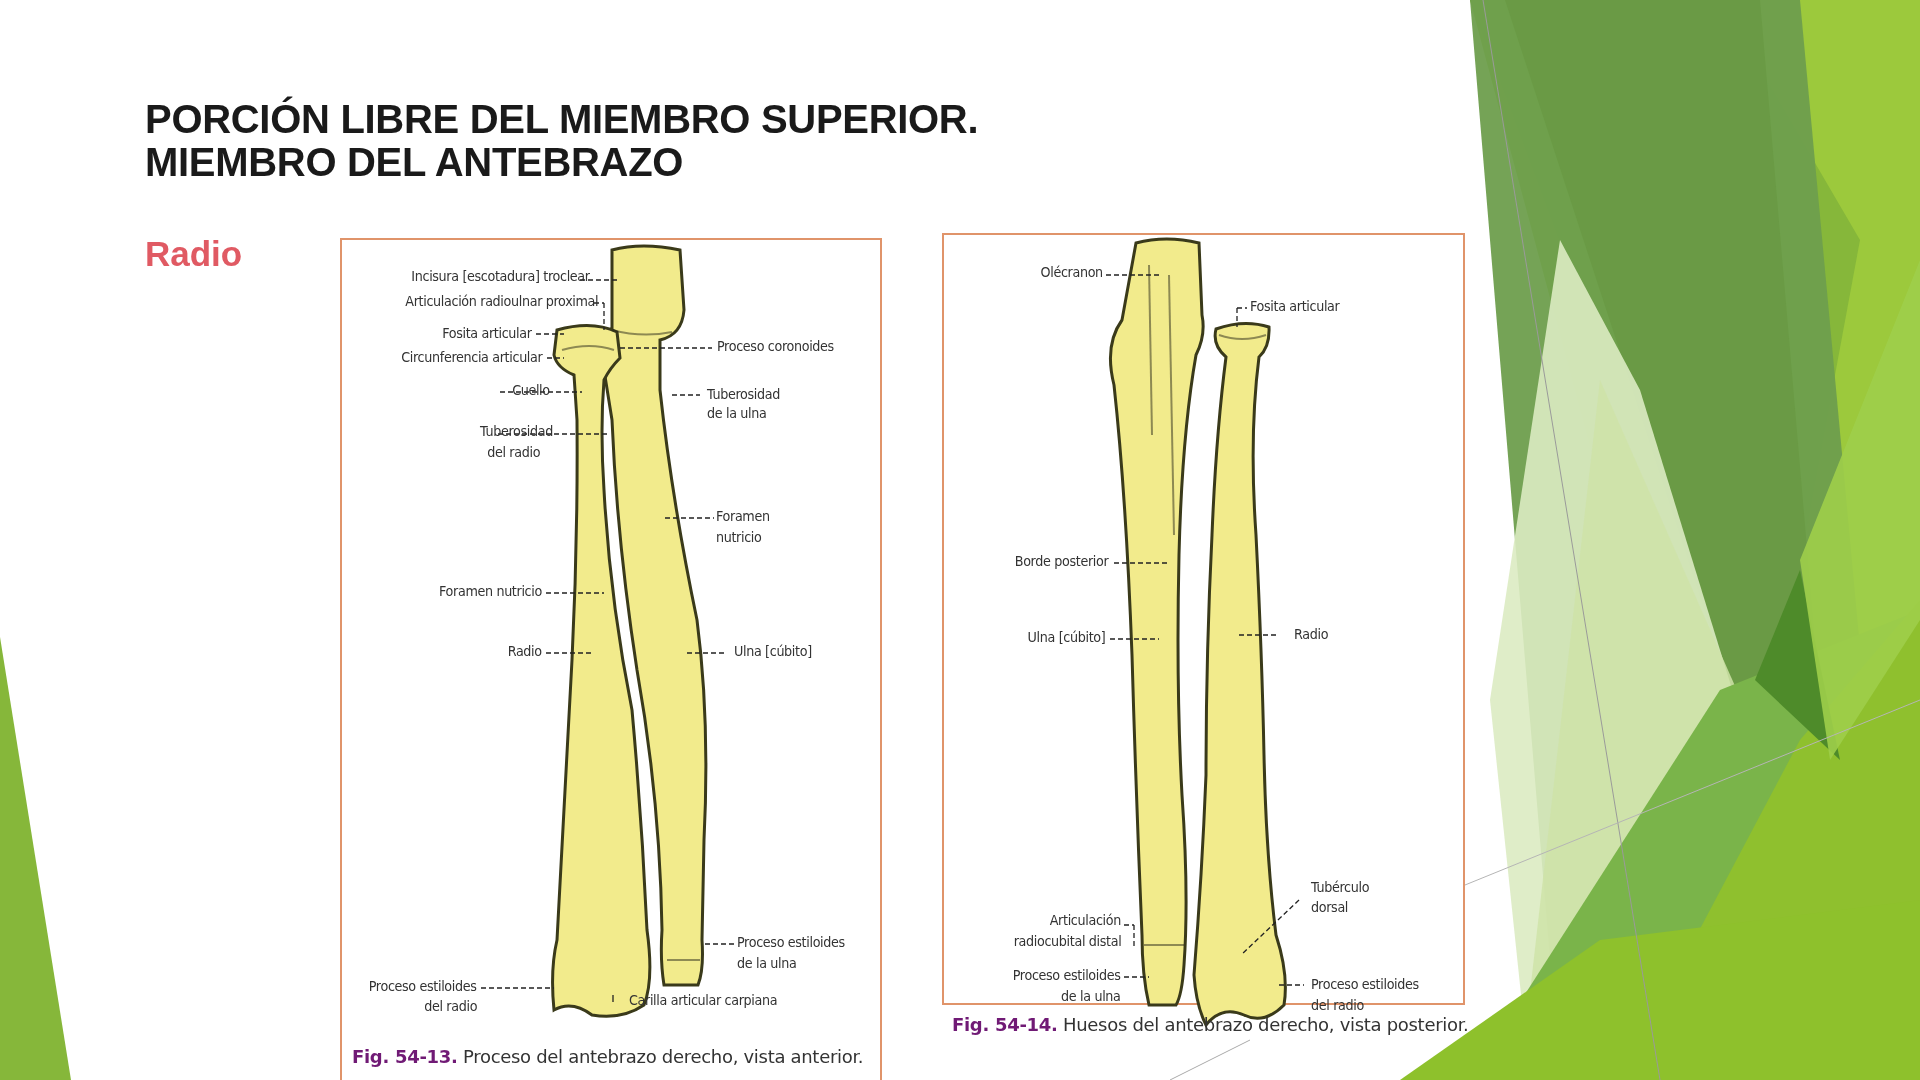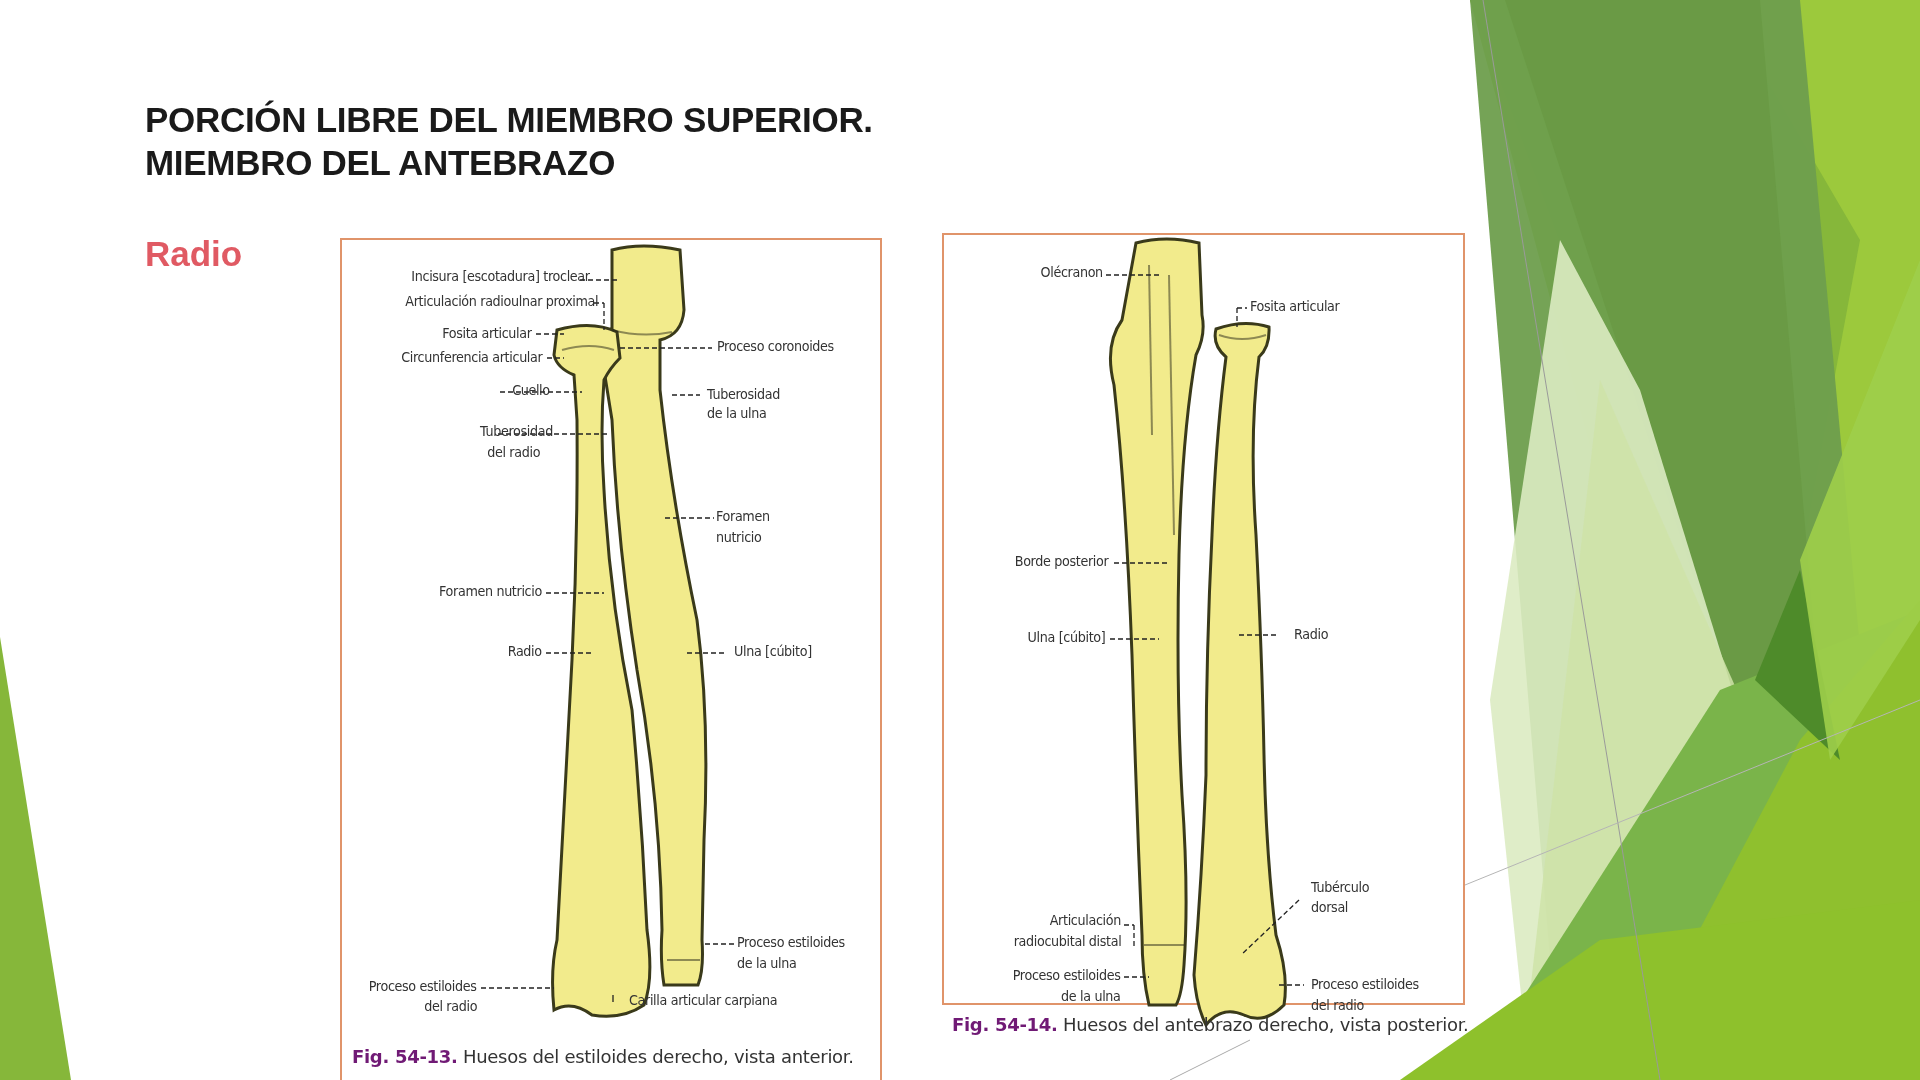--- a/index.html
+++ b/index.html
@@ -1,18 +1,18 @@
 <!DOCTYPE html>
 <html><head>
 <meta charset="utf-8">
 <style>
   html, body { margin:0; padding:0; }
   body { width:1920px; height:1080px; position:relative; overflow:hidden; background:#ffffff; font-family:"Liberation Sans", sans-serif; }
   .bg-svg { position:absolute; left:0; top:0; width:1920px; height:1080px; }
-  .title { position:absolute; left:145px; top:98px; font-family:"Liberation Sans", sans-serif; font-weight:bold; font-size:35px; line-height:43px; color:#1a1a1a; letter-spacing:-0.3px; }
+  .title { position:absolute; left:145px; top:98px; font-family:"Liberation Sans", sans-serif; font-weight:bold; font-size:40px; line-height:43px; color:#1a1a1a; letter-spacing:-0.3px; }
   .subtitle { position:absolute; left:145px; top:234px; font-family:"Liberation Sans", sans-serif; font-weight:bold; font-size:35px; color:#e05a63; }
   .fig { position:absolute; background:#ffffff; border:2px solid #e0946a; box-sizing:border-box;margin-top:32px; }
   .fig svg { position:absolute; left:0; top:0; }
   .lbl { position:absolute; font-family:"DejaVu Sans", sans-serif; font-size:14.5px; color:#333; line-height:19px; white-space:nowrap; letter-spacing:-0.4px; transform:scaleX(0.88); }
   .lbl.r { text-align:right; transform-origin:right center; }
   .lbl.l { transform-origin:left center; }
   .caption { position:absolute; font-family:"DejaVu Sans", sans-serif; font-size:18px; color:#333; white-space:nowrap; letter-spacing:-0.3px; }
   .caption .num { color:#701a75; font-weight:bold; }
   .capline { position:absolute; height:3px; background:#e0505a; }
 </style>
@@ -94,21 +94,21 @@
   <div class="lbl l" style="left:365px; top:145px;">Tuberosidad</div>
   <div class="lbl l" style="left:365px; top:164px;">de la ulna</div>
   <div class="lbl l" style="left:374px; top:267px;">Foramen</div>
   <div class="lbl l" style="left:374px; top:288px;">nutricio</div>
   <div class="lbl l" style="left:392px; top:402px;">Ulna [cúbito]</div>
   <div class="lbl l" style="left:395px; top:693px;">Proceso estiloides</div>
   <div class="lbl l" style="left:395px; top:714px;">de la ulna</div>
   <div class="lbl l" style="left:287px; top:751px;">Carilla articular carpiana</div>
   <div class="caption" style="left:10px; top:806px;">
     <span class="num">Fig. 54-13.</span>
-    <span>Huesos del estiloides derecho, vista anterior.</span>
+    <span>Proceso del antebrazo derecho, vista anterior.</span>
   </div>
   <div class="capline" style="left:10px; top:845px; width:518px;"></div>
 </div>
 
 <div class="fig" style="left:942px; top:201px; width:523px; height:772px;padding-left:24px;">
   <svg width="523" height="862">
     <g stroke="#3a3a1a" stroke-width="3" fill="#f2eb8c">
 
       <path d="M192,8 Q222,0 255,8 L258,80 Q262,100 252,120 Q238,200 235,320 Q232,450 238,560 Q245,660 240,730 Q238,760 232,770 L205,770 Q198,740 198,700 Q192,560 188,420 Q182,260 170,150 Q160,110 178,85 Z"></path>
 

